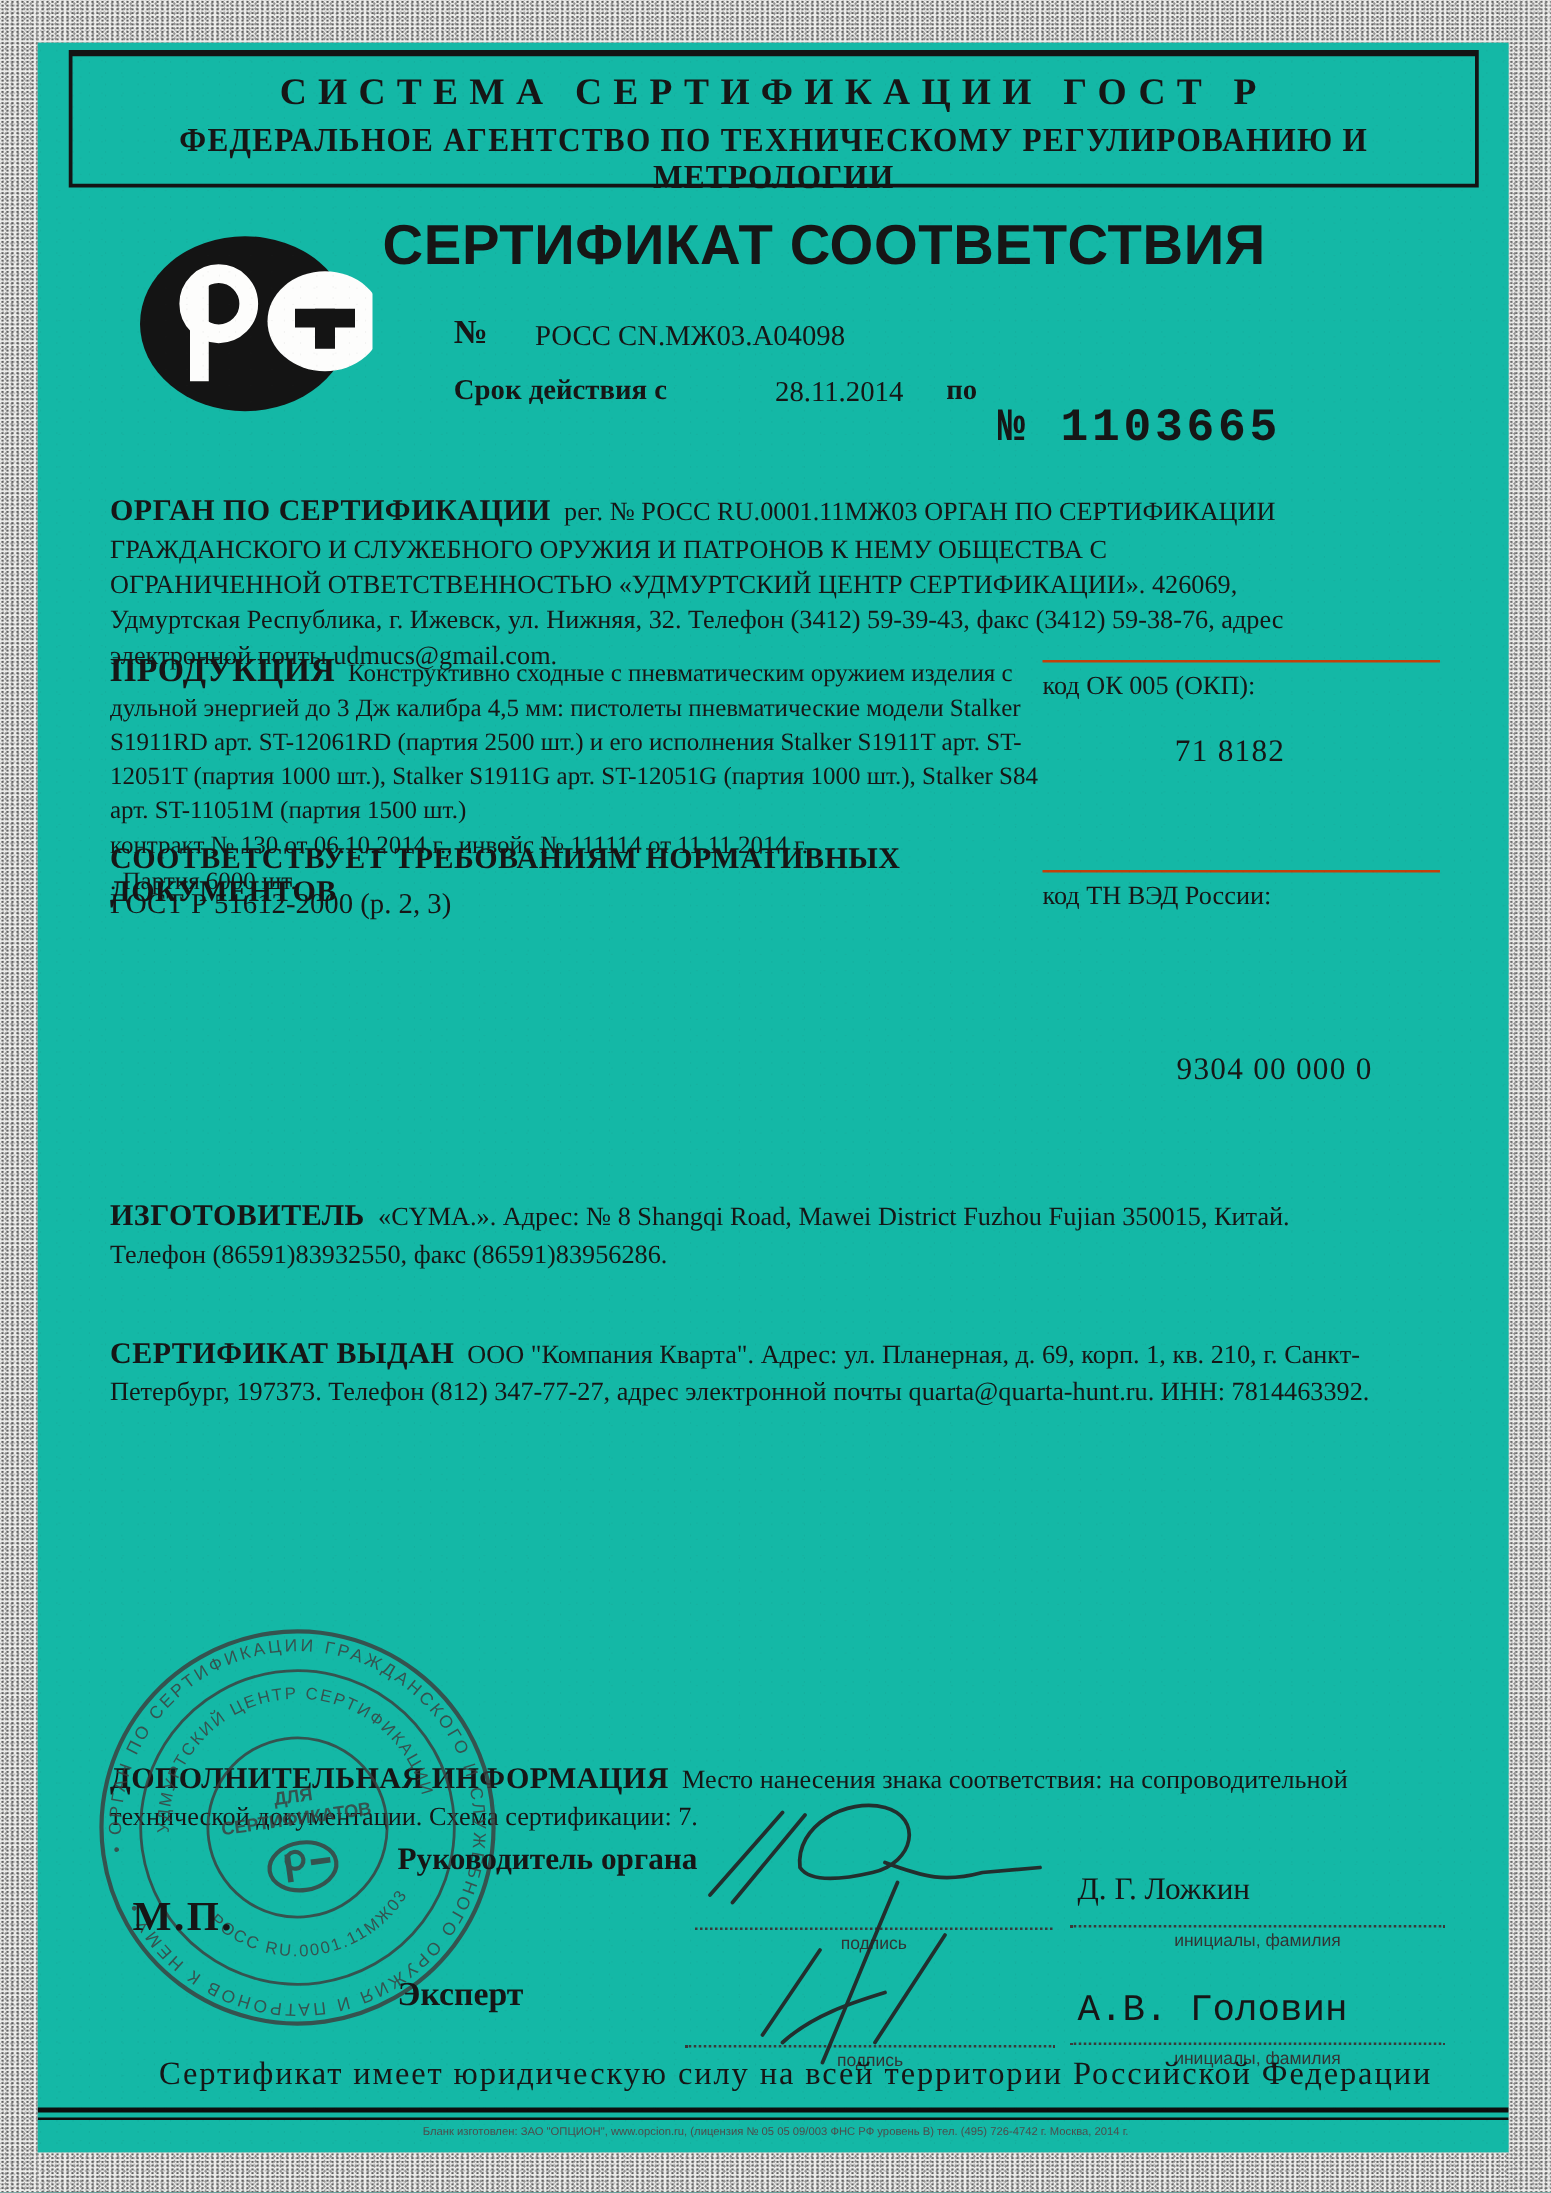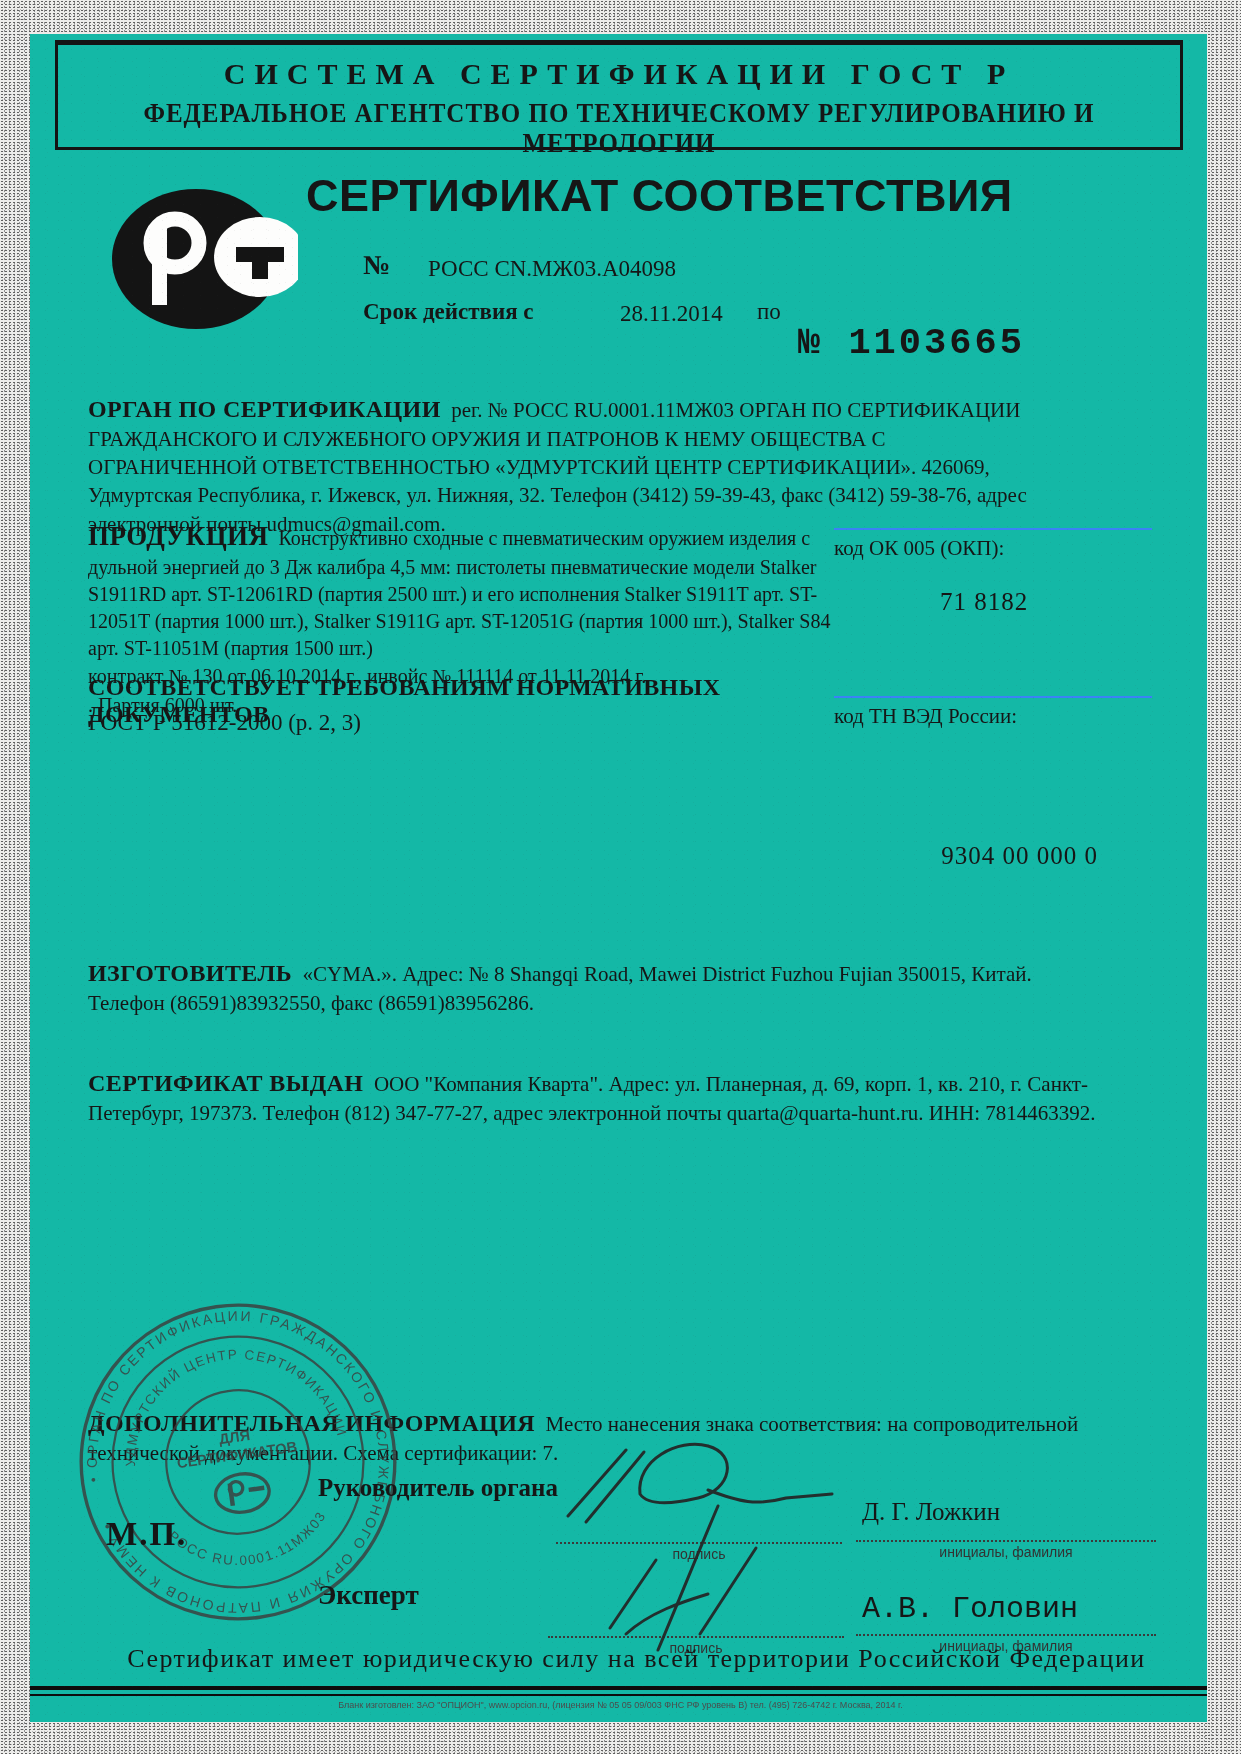--- a/index.html
+++ b/index.html
@@ -38,32 +38,32 @@
   
   .logo-svg { left:108px; top:183px; width:190px; height:152px; }
 
   .cert-title { left:306px; top:170px; width:720px; font-family:"Liberation Sans", sans-serif;
     font-weight:bold; font-size:45px; letter-spacing:0.5px; white-space:nowrap; }
 
   .num-label   { left:363px; top:250px; font-size:27px; font-weight:bold; }
   .num-value   { left:428px; top:256px; font-size:23px; }
   .validity    { left:363px; top:299px; font-size:23px; font-weight:bold;text-align:right; }
   .valid-from  { left:620px; top:301px; font-size:23px;text-align:right; }
-  .valid-to    { left:757px; top:299px; font-size:23px; font-weight:normal; }
+  .valid-to    { left:757px; top:299px; font-size:23px; font-weight:bold; }
   .serial      { left:798px; top:322px; font-family:"Liberation Mono", monospace;
                  font-weight:bold; font-size:37px; letter-spacing:3px; white-space:nowrap; }
 
   .section { line-height:1.34; font-size:21px; }
   .section .lbl { font-weight:bold; font-size:24px; letter-spacing:0.4px; }
   .sec-organ   { left:88px; top:372px; width:962px; }
   .sec-product { left:88px; top:518px; width:748px; font-size:20px; }
   .sec-product .lbl { font-size:27px; }
   .sub-line { font-size:20px; margin-top:2px; }
 
-  .rcol { left:834px; width:318px; border-top:2px solid #3b82f6; padding-top:6px;
+  .rcol { left:834px; width:318px; border-top:2px solid #c2410c; padding-top:6px;
           font-size:21px; text-align:left; }
   .rcol-okp   { top:528px; }
   .rcol-tnved { top:696px; }
   .okp-value   { left:834px; top:588px; width:300px; text-align:center; font-size:25px; letter-spacing:1px; }
   .tnved-value { left:834px; top:842px; width:264px; text-align:right; font-size:25px; letter-spacing:1px; }
 
   .sec-conform-label { left:88px; top:674px; font-weight:bold; font-size:24px; letter-spacing:0.4px; width:740px; }
   .sec-conform-text  { left:88px; top:710px; font-size:23px; }
 
   .sec-manufacturer { left:88px; top:936px;  width:1008px; }

